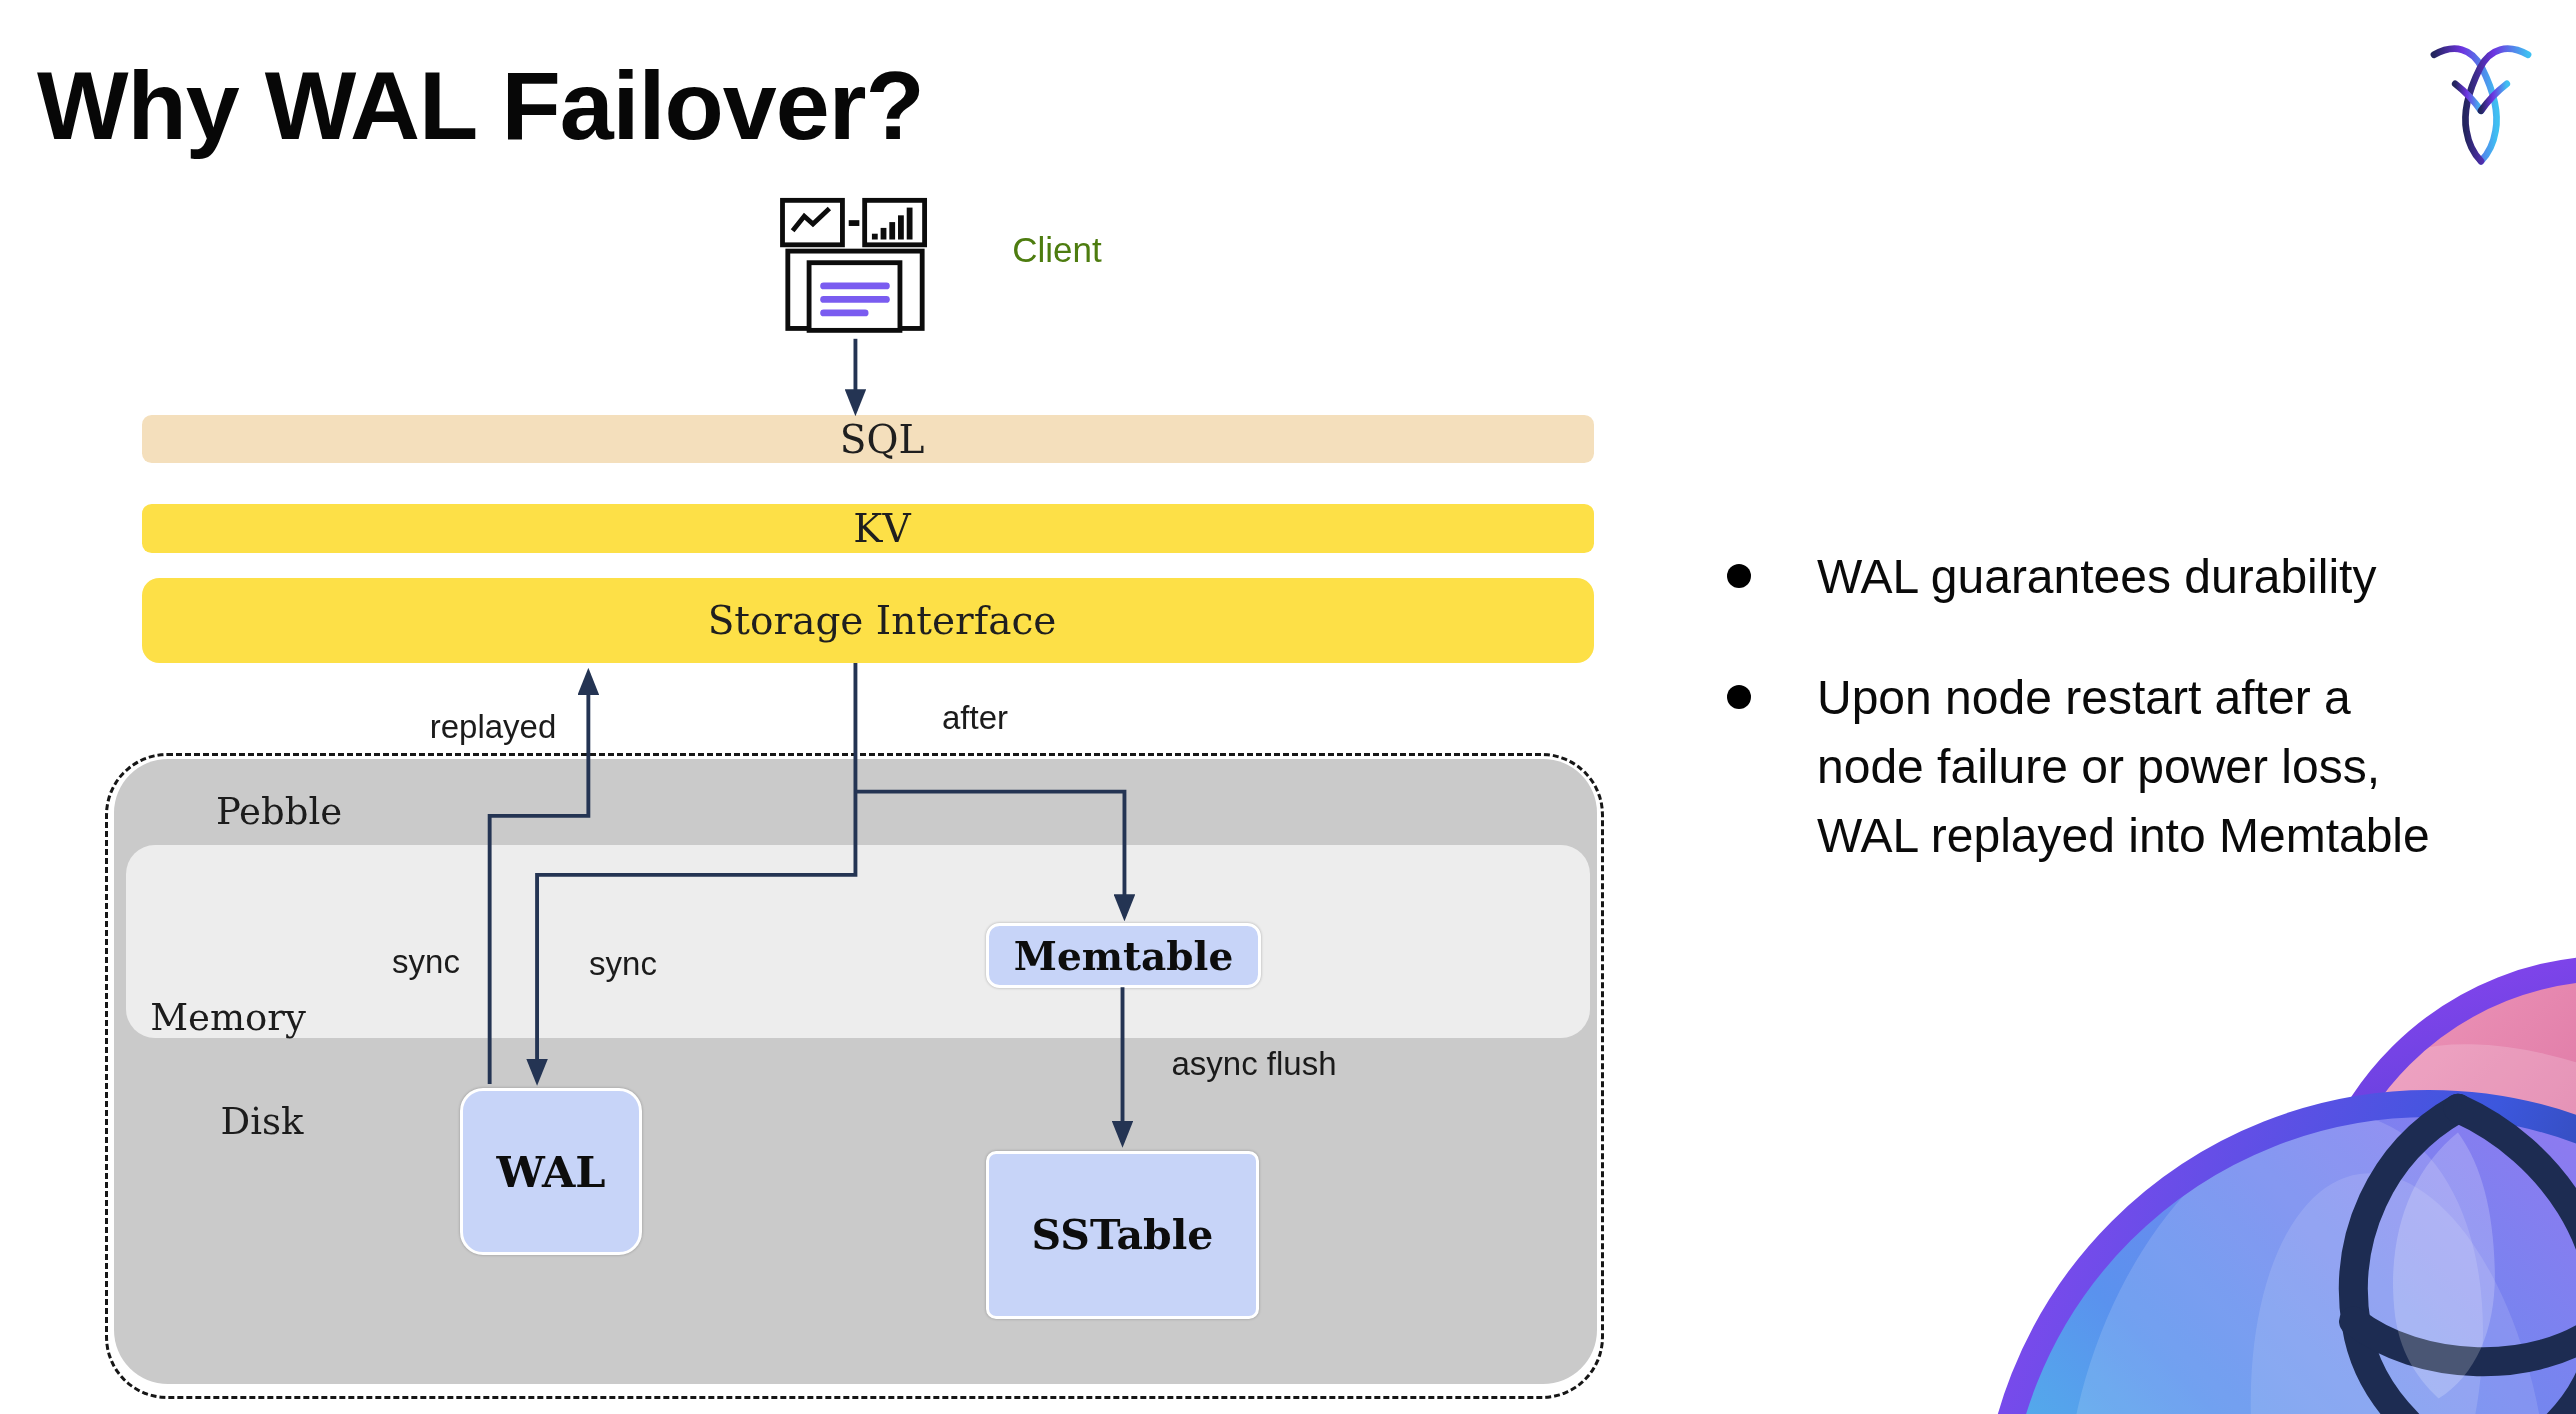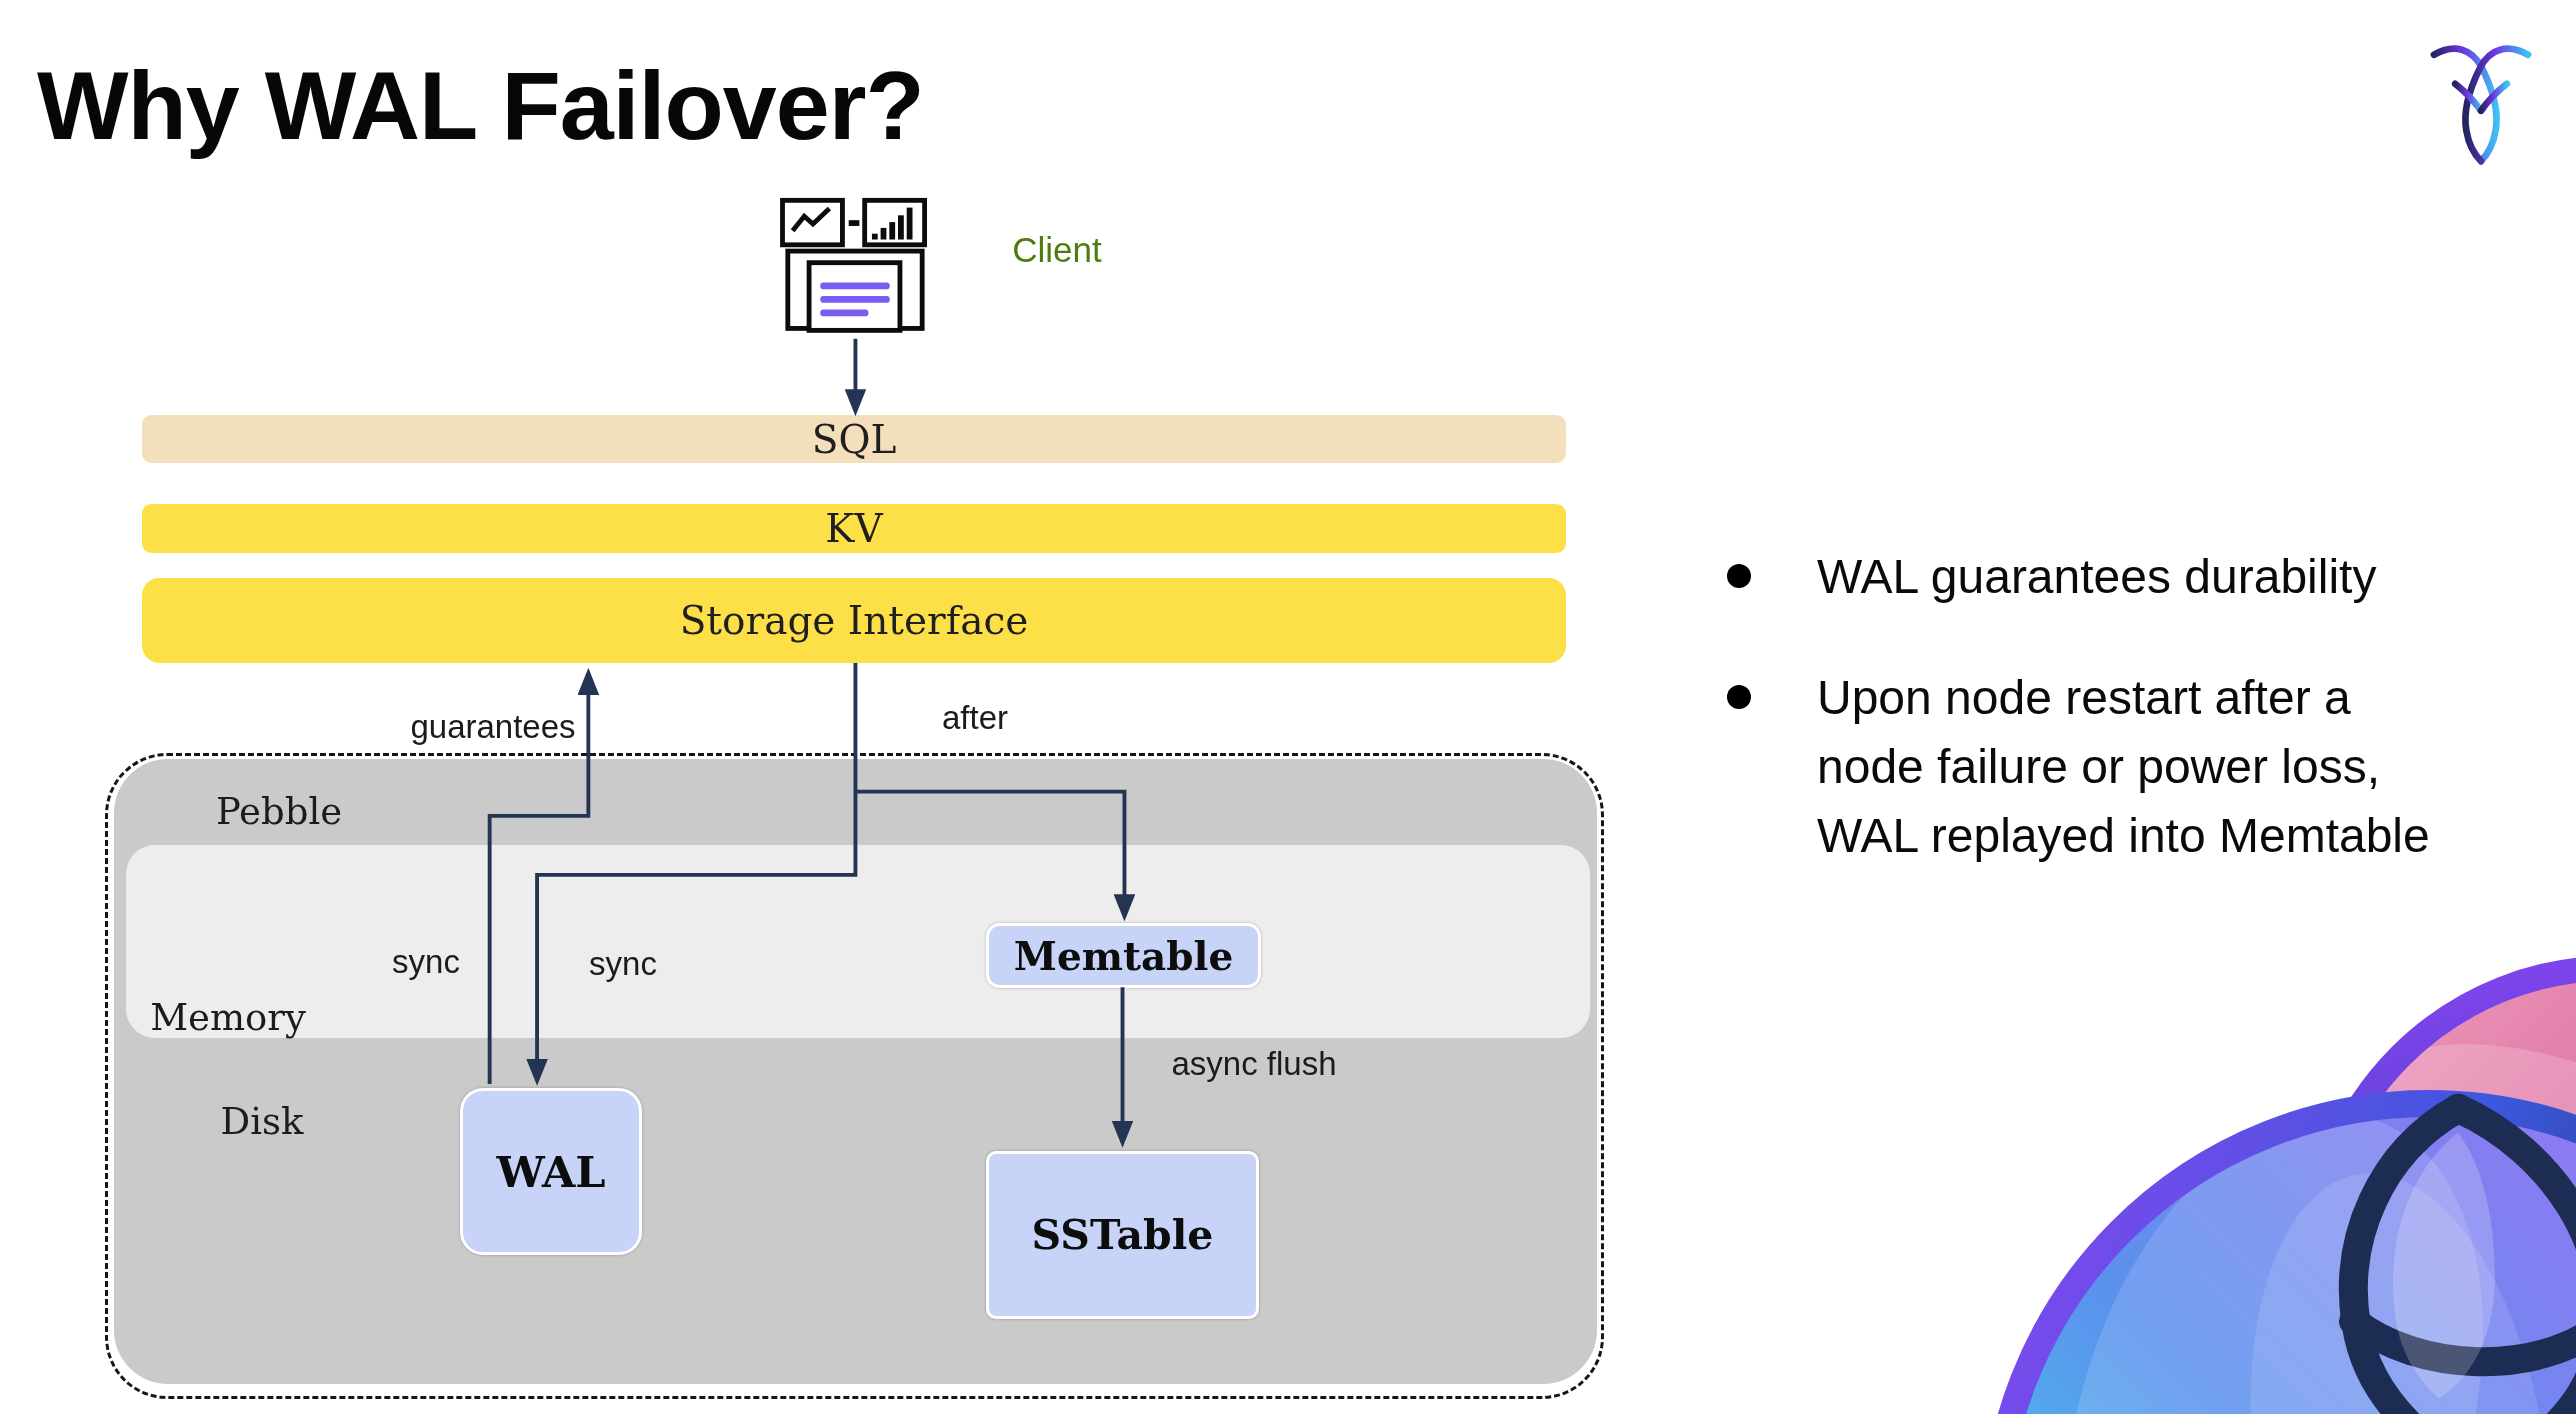--- a/index.html
+++ b/index.html
@@ -6,21 +6,21 @@
   .slide{position:relative;width:2576px;height:1415px;background:#ffffff;
          font-family:"Liberation Sans",sans-serif;}
   .abs{position:absolute;}
 
   
   .title{left:37px;top:50px;font-size:97px;font-weight:800;color:#070707;
          letter-spacing:-1px;font-family:"Liberation Sans",sans-serif;}
 
   
   .bar{left:142px;width:1424px;display:flex;align-items:center;justify-content:center;
-       font-family:"DejaVu Serif","Liberation Serif",serif;font-size:39px;color:#1f1f1f;}
+       font-family:"DejaVu Serif","Liberation Serif",serif;font-size:39px;color:#1f1f1f;padding-left:28px;}
   .bar-sql{top:415px;height:48px;background:#f4dfbc;border-radius:9.7px;}
   .bar-kv{top:504px;height:49px;background:#fde047;border-radius:9.7px;}
   .bar-storage{top:578px;height:85px;background:#fde047;border-radius:17.4px;}
 
   
   .pebble-outer{left:105px;top:753px;width:1499px;height:646px;
                 border:3.9px dashed #161616;border-radius:62px;box-sizing:border-box;}
   .pebble-fill{left:114px;top:759px;width:1483px;height:625px;background:#cacaca;
                border-radius:54px;}
   .memory-band{left:126px;top:845px;width:1464px;height:193px;background:#ededed;
@@ -137,21 +137,21 @@
     </defs>
     <g fill="none" stroke="#243453" stroke-width="4">
       <path d="M884,350 L884,424" marker-end="url(#ah)"></path>
       <path d="M506,1120 L506,843 L608,843 L608,696" marker-end="url(#ah)"></path>
       <path d="M884,685 L884,904 L555,904 L555,1116" marker-end="url(#ah)"></path>
       <path d="M884,818 L1162,818 L1162,946" marker-end="url(#ah)"></path>
       <path d="M1160,1020 L1160,1180" marker-end="url(#ah)"></path>
     </g>
   </svg>
 
-  <div class="abs edge-label" style="left:493px;top:727px">guarantees</div>
+  <div class="abs edge-label" style="left:493px;top:727px">replayed</div>
   <div class="abs edge-label" style="left:975px;top:718px">after</div>
   <div class="abs edge-label" style="left:426px;top:962px">sync</div>
   <div class="abs edge-label" style="left:623px;top:964px">sync</div>
   <div class="abs edge-label" style="left:1254px;top:1064px">async flush</div>
 
   <div class="abs bullet-row bullet-row-1">
     <div class="bullet-dot"></div>
     <div class="bullet-text">WAL guarantees durability</div>
   </div>
   <div class="abs bullet-row bullet-row-2">

